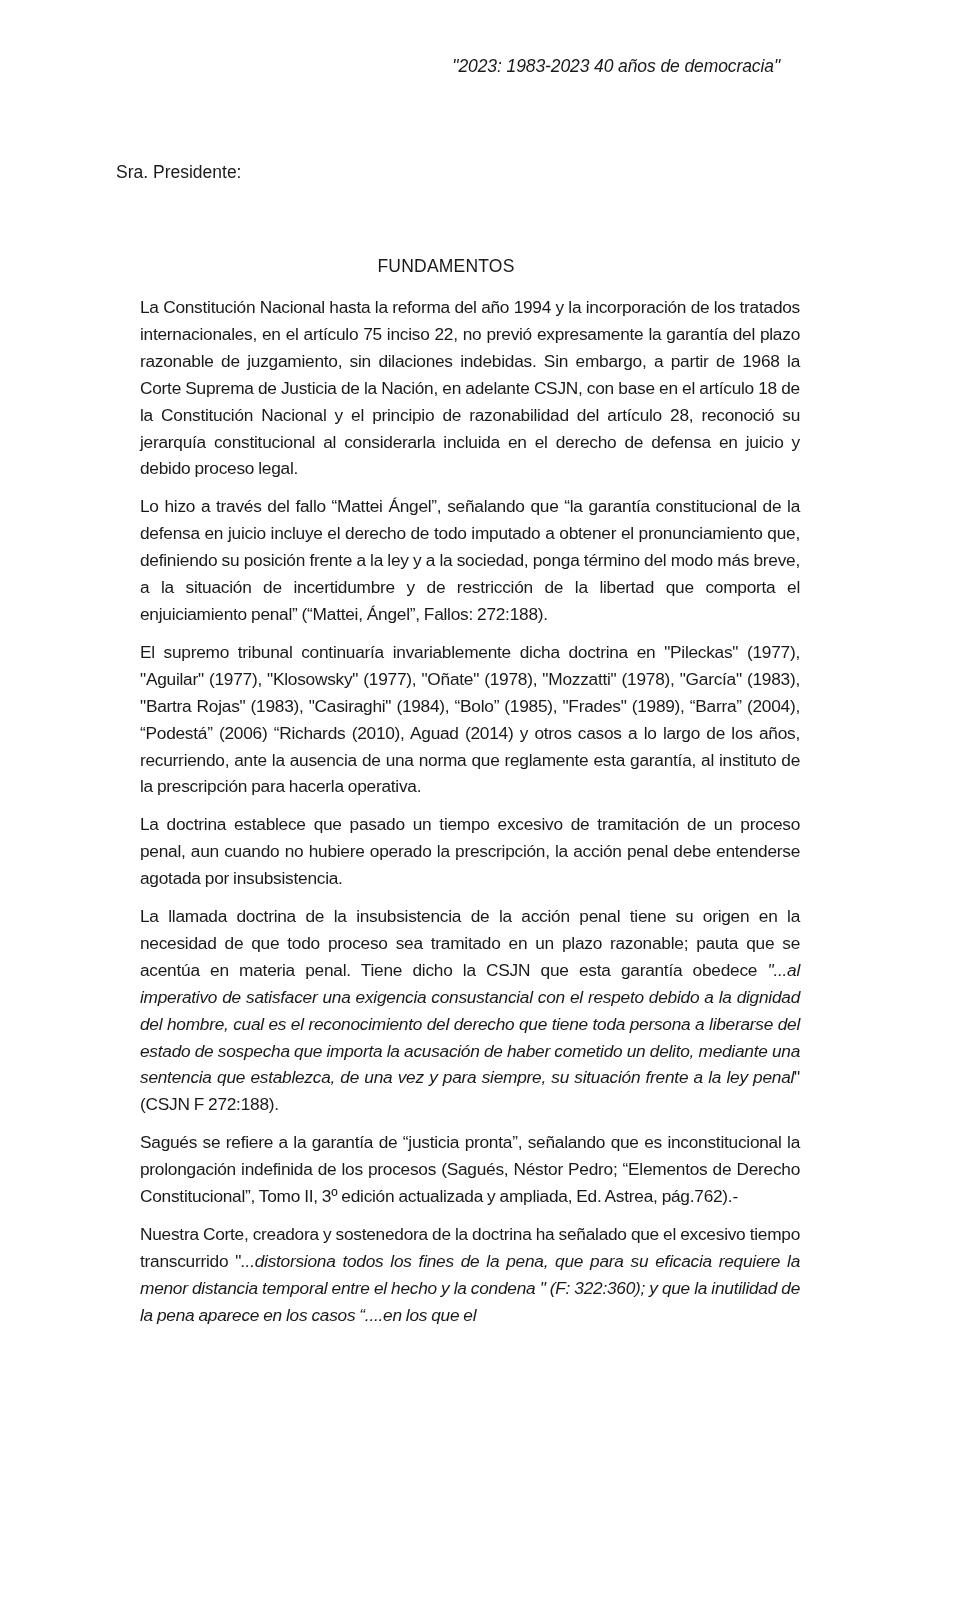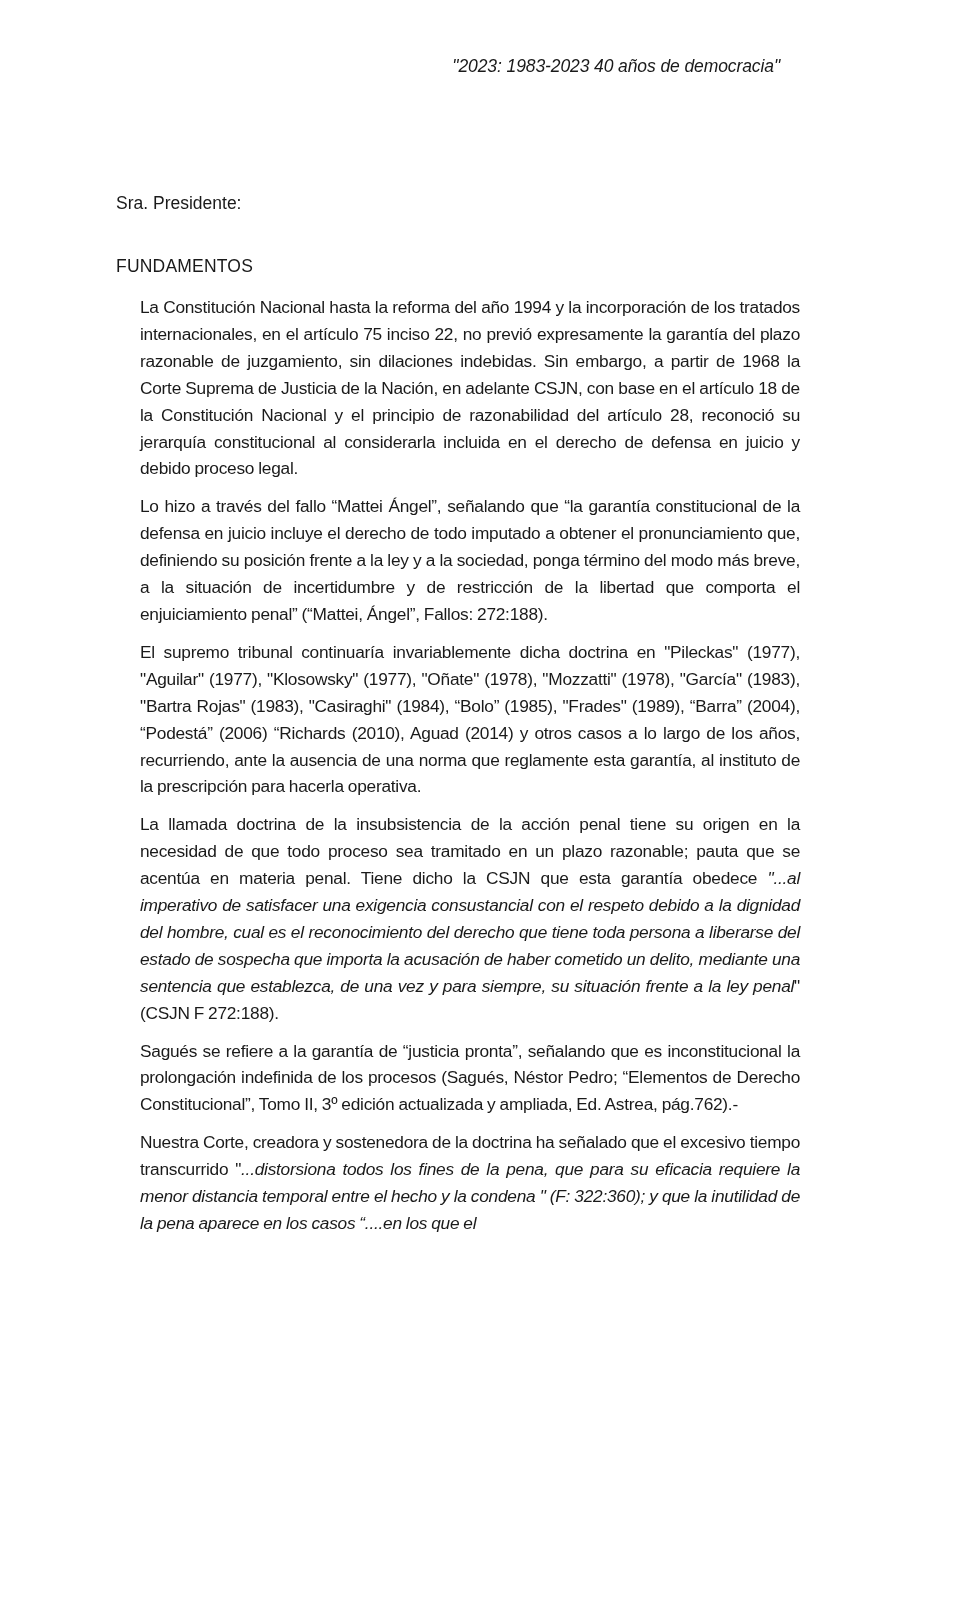--- a/index.html
+++ b/index.html
@@ -8,27 +8,27 @@
       position: absolute; left: 0; top: 0; width: 971px; height: 1600px;
       background: #ffffff; color: #1a1a1a;
       font-family: "Liberation Sans", "DejaVu Sans", sans-serif;
     }
     .header-motto {
       position: absolute; top: 56px; left: 420px; width: 360px;
       text-align: right; font-style: italic; font-size: 17.5px; letter-spacing: -0.1px;
       color: #1a1a1a;
     }
     .salutation {
-      position: absolute; top: 193px; left: 116px;
+      position: absolute; top: 162px; left: 116px;
       font-size: 17.5px;
       text-align: center;
     }
     .section-title {
       position: absolute; top: 256px; left: 116px; width: 660px;
-      text-align: left; font-size: 17.5px; letter-spacing: 0.2px;
+      text-align: center; font-size: 17.5px; letter-spacing: 0.2px;
     }
     .body-text {
       position: absolute; top: 294px; left: 116px; width: 660px; margin-left: 24px;
     }
     .para {
       margin: 0 0 11px 0; font-size: 17.3px; line-height: 26.9px;
       text-align: justify; letter-spacing: -0.25px; word-spacing: -0.5px;
     }
     .para .it { font-style: italic; }
   </style>
@@ -43,19 +43,22 @@
   <div class="body-text">
     <p class="para">
       <span>La Constitución Nacional hasta la reforma del año 1994 y la incorporación de los tratados internacionales, en el artículo 75 inciso 22, no previó expresamente la garantía del plazo razonable de juzgamiento, sin dilaciones indebidas.  Sin embargo, a partir de 1968 la Corte Suprema de Justicia de la Nación, en adelante CSJN, con base en el artículo 18 de la Constitución Nacional y el principio de razonabilidad del artículo 28, reconoció su jerarquía constitucional al considerarla incluida en el derecho de defensa en juicio y debido proceso legal.</span>
     </p>
     <p class="para">
       <span>Lo hizo a través del fallo “Mattei Ángel”, señalando que “la garantía constitucional de la defensa en juicio incluye el derecho de todo imputado a obtener el pronunciamiento que, definiendo su posición frente a la ley y a la sociedad, ponga término del modo más breve, a la situación de incertidumbre y de restricción de la libertad que comporta el enjuiciamiento penal” (“Mattei, Ángel”, Fallos: 272:188).</span>
     </p>
     <p class="para">
       <span>El supremo tribunal continuaría invariablemente dicha doctrina en "Pileckas" (1977), "Aguilar" (1977), "Klosowsky" (1977), "Oñate" (1978), "Mozzatti" (1978), "García" (1983), "Bartra Rojas" (1983), "Casiraghi" (1984), “Bolo” (1985), "Frades" (1989), “Barra” (2004),  “Podestá” (2006) “Richards (2010), Aguad (2014)  y otros casos a lo largo de los años, recurriendo, ante la ausencia de una norma que reglamente esta garantía, al instituto de la prescripción para hacerla operativa.</span>
     </p>
+    <p class="para">
+      <span>La doctrina establece que pasado un tiempo excesivo de tramitación de un proceso penal, aun cuando no hubiere operado la prescripción, la acción penal debe entenderse agotada por insubsistencia.</span>
+    </p>
     <p class="para"><span>La llamada doctrina de la insubsistencia de la acción penal tiene su origen en la necesidad de que todo proceso sea tramitado en un plazo razonable; pauta que se acentúa en materia penal. Tiene dicho la CSJN que esta garantía obedece </span><span class="it">"...al imperativo de satisfacer una exigencia consustancial con el respeto debido a la dignidad del hombre, cual es  el reconocimiento del derecho que tiene toda persona a liberarse del  estado de sospecha que importa la acusación de haber cometido un delito, mediante una sentencia que establezca, de una vez y para siempre, su situación frente a la ley penal</span><span>" (CSJN F 272:188).</span></p>
     <p class="para">
       <span>Sagués se refiere a la garantía de “justicia pronta”, señalando que es inconstitucional la prolongación indefinida de los procesos (Sagués, Néstor Pedro; “Elementos de Derecho Constitucional”, Tomo II, 3º edición actualizada y ampliada, Ed. Astrea, pág.762).-</span>
     </p>
     <p class="para"><span>Nuestra Corte, creadora y sostenedora de la doctrina ha señalado que el excesivo tiempo transcurrido "</span><span class="it">...distorsiona todos los fines de la pena, que para su eficacia requiere la menor distancia temporal entre el hecho y la condena " (F: 322:360); y que la inutilidad de la pena aparece en los casos “....en los que el</span></p>
   </div>
 </div>
 
 </body></html>

